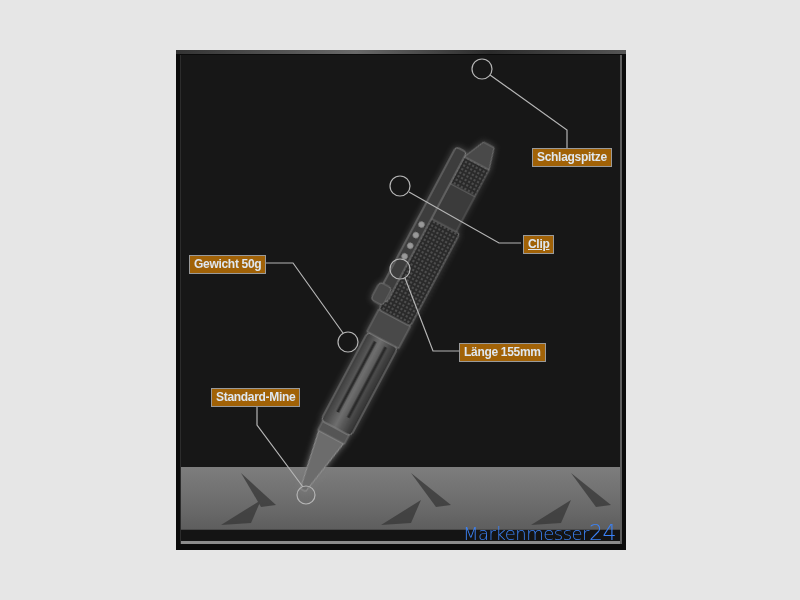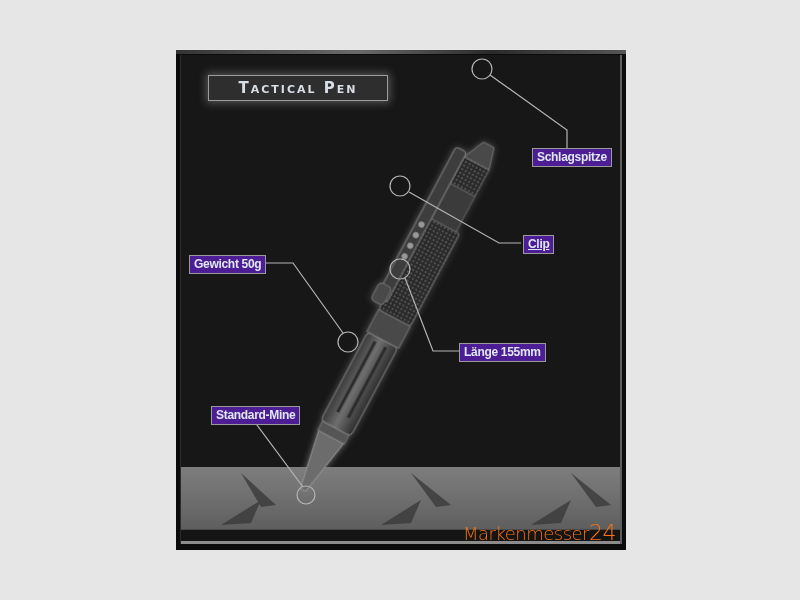--- a/index.html
+++ b/index.html
@@ -57,35 +57,35 @@
     position: absolute; left: 0; right: 0; top: 474px; height: 14px;
     background: #141414;
     border-top: 1px solid #4a4a4a;
   }
   .floor-bottom {
     position: absolute; left: 0; right: 0; top: 486px; height: 3px;
     background: #8c8c8c;
   }
   .label {
     position: absolute;
-    background: #4c1d95;
+    background: #a16207;
     border: 1px solid #9a9a9a;
     color: #dfe7f0;
     font-family: "Liberation Sans", sans-serif;
     font-weight: bold;
     font-size: 12px;
     line-height: 15px;
     padding: 1px 4px;
     white-space: nowrap;
     letter-spacing: -0.3px;
   }
   .watermark {
     position: absolute;
     right: 4px; top: 465px;
-    color: #f97316;
+    color: #3b82f6;
     font-family: "DejaVu Sans", sans-serif;
     font-size: 18px;
     font-weight: 300;
     letter-spacing: -0.5px;
   }
   .watermark .big { font-size: 22px; }
   svg.overlay { position: absolute; left: 0; top: 0; }
 </style>
 </head>
 <body>
@@ -166,25 +166,22 @@
         <polyline points="162,278 112,208 85,208"></polyline>
 
         <circle cx="219" cy="214" r="10"></circle>
         <polyline points="224,223 252,296 278,296"></polyline>
 
         <circle cx="125" cy="440" r="9"></circle>
         <polyline points="122,432 76,370 76,352"></polyline>
       </g>
     </svg>
 
-    <div class="title-box">
-      <span class="title-text">Tactical Pen</span>
-    </div>
 
     <div class="label" style="left:351px; top:93px;">Schlagspitze</div>
     <div class="label" style="left:342px; top:180px;text-decoration:underline;">Clip</div>
     <div class="label" style="left:8px; top:200px;text-align:center;">Gewicht 50g</div>
     <div class="label" style="left:278px; top:288px;">Länge 155mm</div>
-    <div class="label" style="left:30px; top:351px;text-align:right;">Standard-Mine</div>
+    <div class="label" style="left:30px; top:333px;text-align:right;">Standard-Mine</div>
 
     <div class="watermark"><span>Markenmesser</span><span class="big">24</span></div>
   </div>
 </div>
 
 </body></html>

